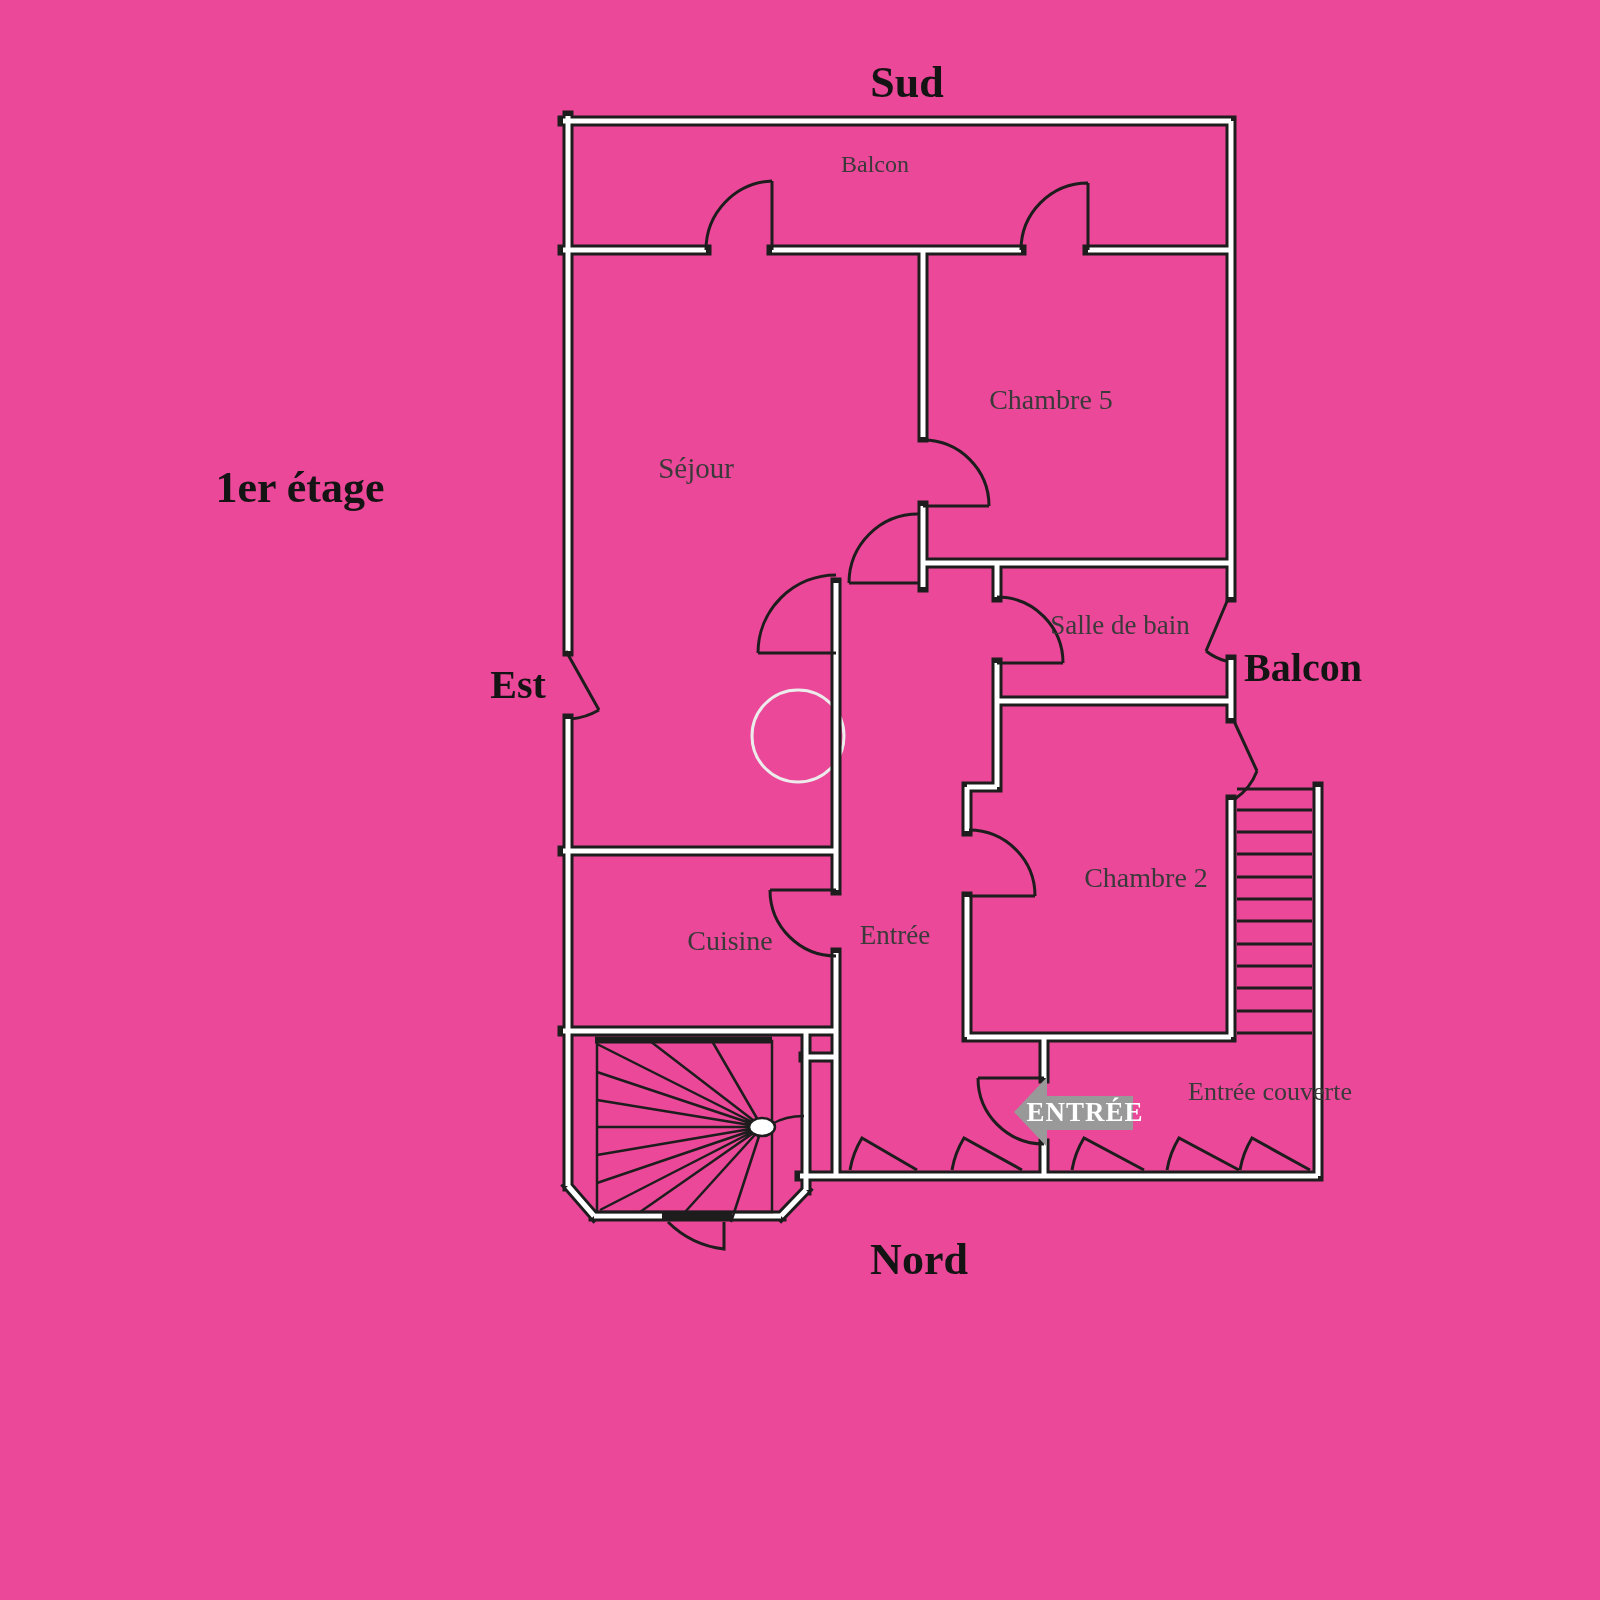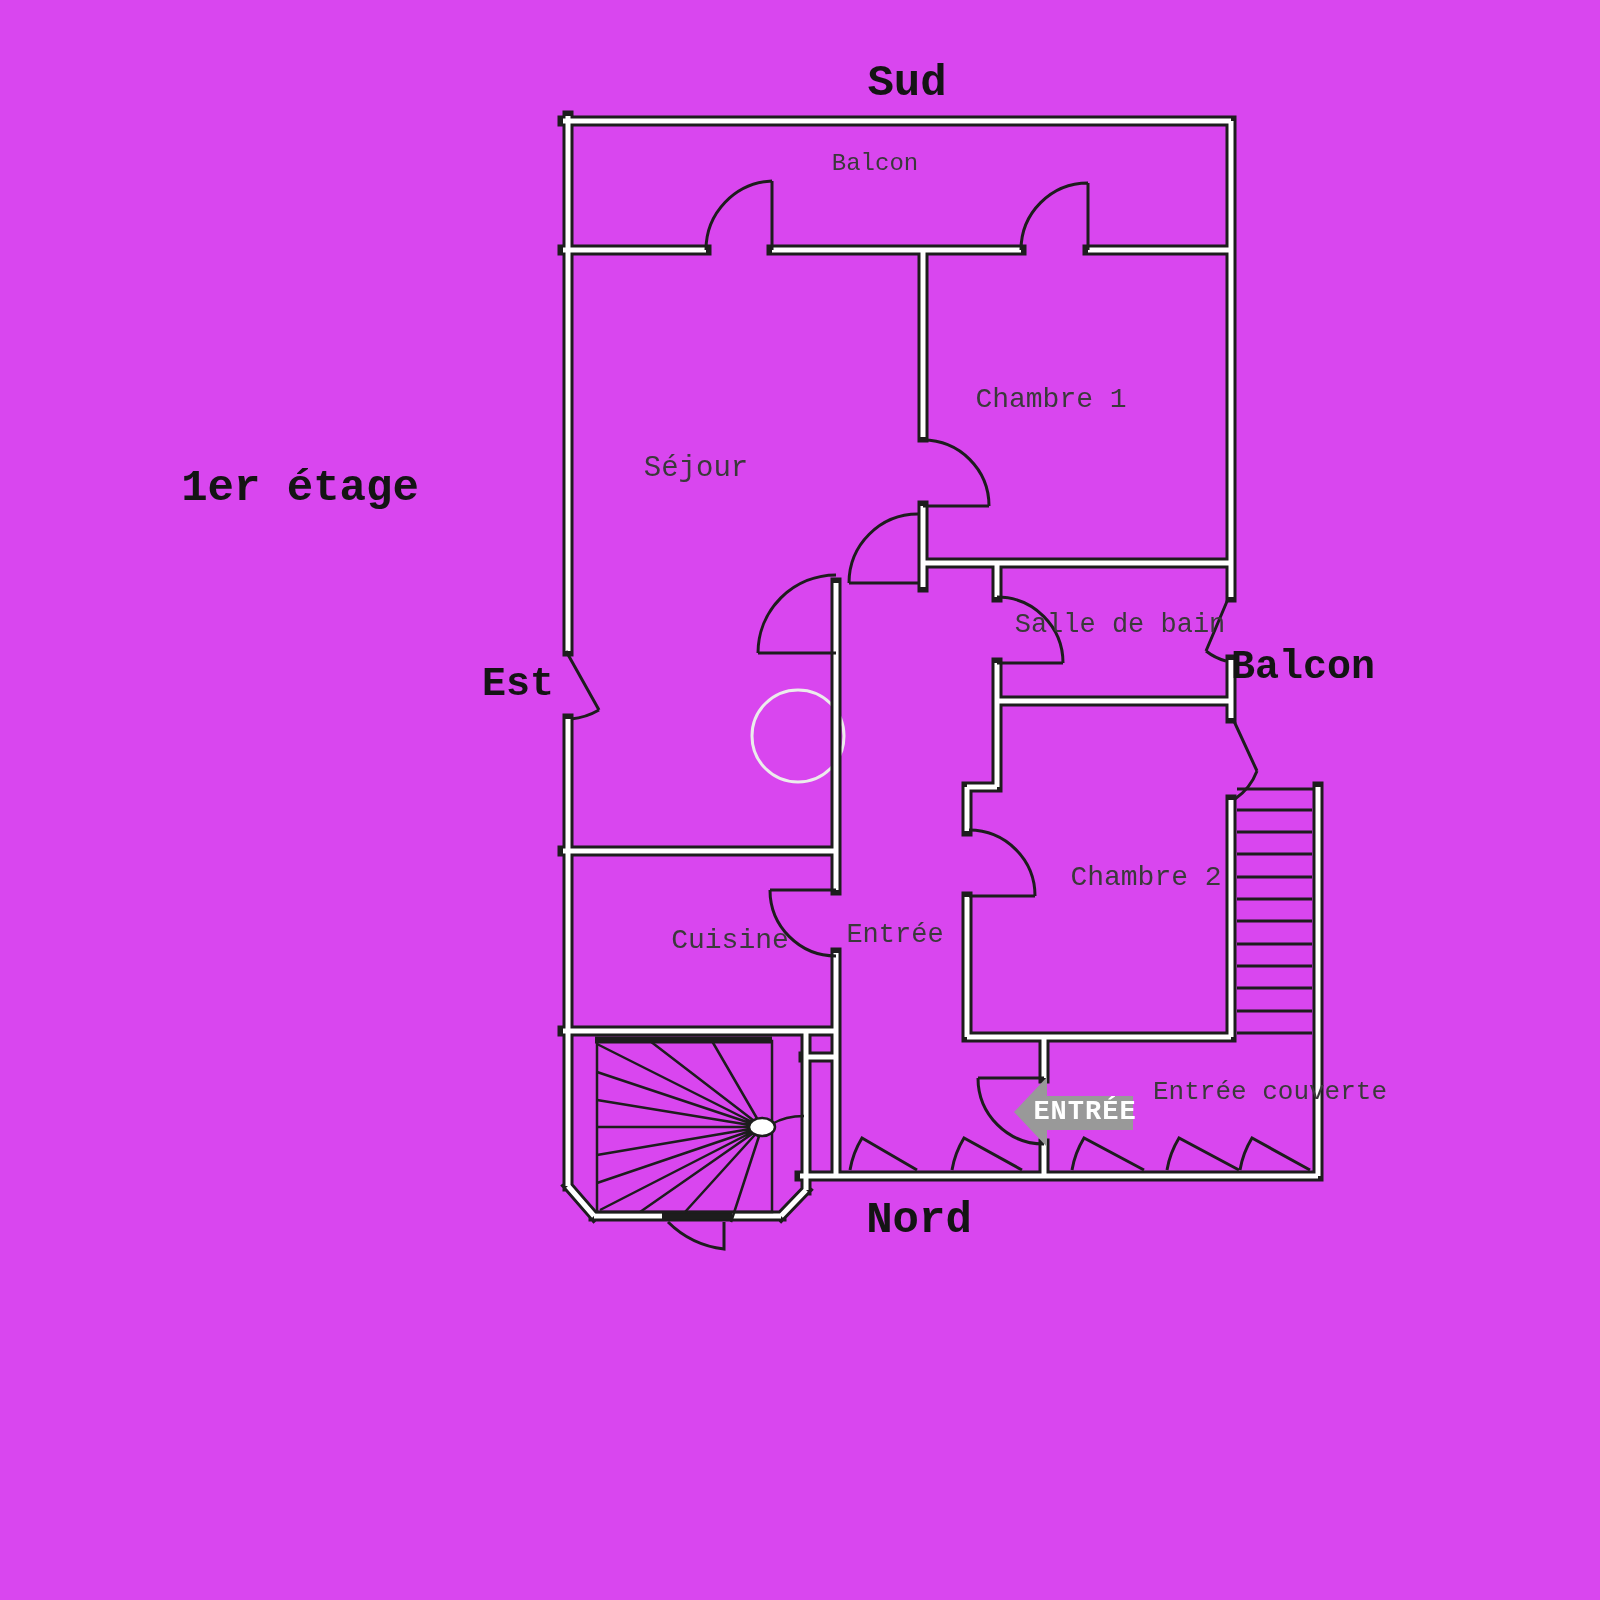--- a/index.html
+++ b/index.html
@@ -1,18 +1,18 @@
 <!DOCTYPE html>
 <html><head>
 <meta charset="utf-8">
 <style>
   html,body{margin:0;padding:0;background:#ffffff;}
   .stage{
-    position:relative;width:1600px;height:1600px;background:#d946ef;
-    font-family:Liberation Mono, monospace;overflow:hidden;
+    position:relative;width:1600px;height:1600px;background:#ec4899;
+    font-family:Liberation Serif, serif;overflow:hidden;
   }
   .stage svg{position:absolute;left:0;top:0;}
   .lbl{
     position:absolute;transform:translate(-50%,-50%);
     white-space:nowrap;color:#3a3a3a;line-height:1;
   }
   .room-lbl{font-size:28px;color:#3a3a3a;}
   .dir-lbl{font-size:44px;font-weight:700;color:#141414;}
   .dir-small{font-size:40px;}
   .title-lbl{font-size:44px;font-weight:700;color:#141414;}
@@ -119,27 +119,27 @@
   </svg>
 
   <div class="lbl dir-lbl" style="left:907px;top:83px;">Sud</div>
 
   <div class="lbl title-lbl" style="left:300px;top:488px;">1er étage</div>
 
   <div class="lbl dir-lbl dir-small" style="left:518px;top:685px;">Est</div>
 
   <div class="lbl dir-lbl dir-small" style="left:1303px;top:668px;">Balcon</div>
 
-  <div class="lbl dir-lbl" style="left:919px;top:1220px;">Nord</div>
+  <div class="lbl dir-lbl" style="left:919px;top:1260px;">Nord</div>
 
   <div class="lbl room-lbl" style="left:875px;top:164px;font-size:24px;">Balcon</div>
 
   <div class="lbl room-lbl" style="left:696px;top:468px;font-size:29px;">Séjour</div>
 
-  <div class="lbl room-lbl" style="left:1051px;top:400px;">Chambre 1</div>
+  <div class="lbl room-lbl" style="left:1051px;top:400px;">Chambre 5</div>
 
   <div class="lbl room-lbl" style="left:1120px;top:625px;font-size:27px;">Salle de bain</div>
 
   <div class="lbl room-lbl" style="left:1118px;top:878px;margin-left:28px;">Chambre 2</div>
 
   <div class="lbl room-lbl" style="left:717px;top:941px;margin-left:13px;">Cuisine</div>
 
   <div class="lbl room-lbl" style="left:895px;top:935px;font-size:27px;">Entrée</div>
 
   <div class="lbl room-lbl" style="left:1223px;top:1092px;font-size:26px;margin-left:47px;">Entrée couverte</div>

